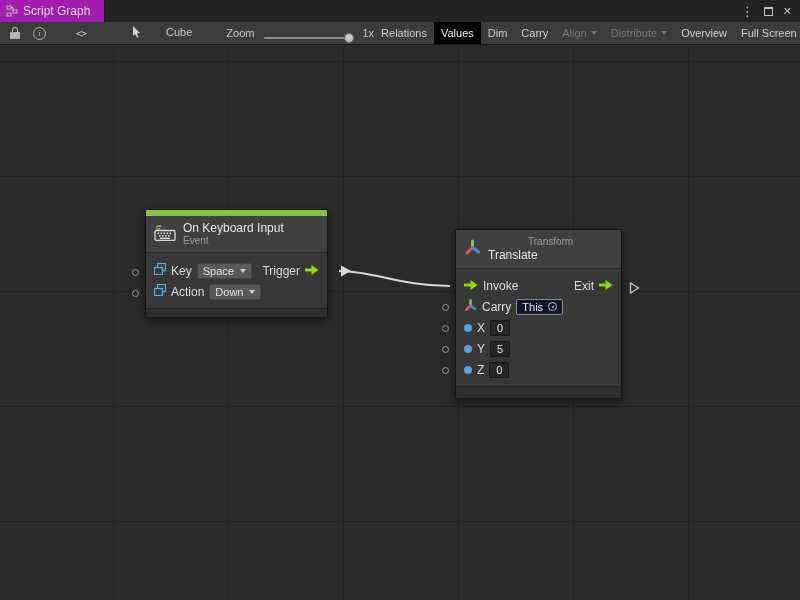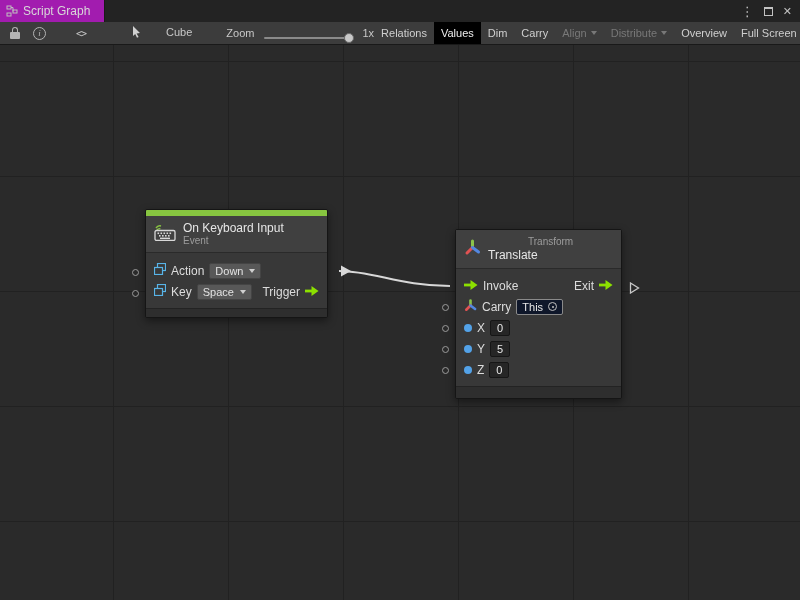--- a/index.html
+++ b/index.html
@@ -187,47 +187,47 @@
       </span>
     </div>
     <div class="node-body">
       <div class="node-row">
         <span>
           <svg width="12" height="12" viewBox="0 0 12 12">
             <rect x="3.5" y="0.5" width="8" height="7" fill="none" stroke="#58b4e8" stroke-width="1.2"></rect>
             <rect x="0.5" y="4.5" width="8" height="7" fill="#383838" stroke="#58b4e8" stroke-width="1.2"></rect>
           </svg>
         </span>
-        <span>Action</span>
-        <span class="dropdown">
-            <span>Down</span>
-            <span class="caret"></span>
-          </span>
-      </div>
-      <div class="node-row">
-        <span>
-          <svg width="12" height="12" viewBox="0 0 12 12">
-            <rect x="3.5" y="0.5" width="8" height="7" fill="none" stroke="#58b4e8" stroke-width="1.2"></rect>
-            <rect x="0.5" y="4.5" width="8" height="7" fill="#383838" stroke="#58b4e8" stroke-width="1.2"></rect>
-          </svg>
-        </span>
         <span>Key</span>
         <span class="dropdown">
             <span>Space</span>
             <span class="caret"></span>
           </span>
         <span class="row-spacer"></span>
         <span>Trigger</span>
         <span class="flow-arrow">
           <svg width="14" height="10" viewBox="0 0 14 10">
             <rect x="0" y="3.6" width="7" height="2.8" fill="#8ce000"></rect>
             <polygon points="6.5,0 13.5,5 6.5,10" fill="#8ce000"></polygon>
           </svg>
         </span>
       </div>
+      <div class="node-row">
+        <span>
+          <svg width="12" height="12" viewBox="0 0 12 12">
+            <rect x="3.5" y="0.5" width="8" height="7" fill="none" stroke="#58b4e8" stroke-width="1.2"></rect>
+            <rect x="0.5" y="4.5" width="8" height="7" fill="#383838" stroke="#58b4e8" stroke-width="1.2"></rect>
+          </svg>
+        </span>
+        <span>Action</span>
+        <span class="dropdown">
+            <span>Down</span>
+            <span class="caret"></span>
+          </span>
+      </div>
     </div>
     <div class="node-footer"></div>
     <span class="port" style="left:-14px; top:59px;"></span>
     <span class="port" style="left:-14px; top:80px;"></span>
   </div>
 
   <div class="node" style="left:455px; top:184px; width:167px;">
     <div class="node-header" style="padding:6px 8px;">
       <span>
         <svg width="17" height="17" viewBox="0 0 17 17">

